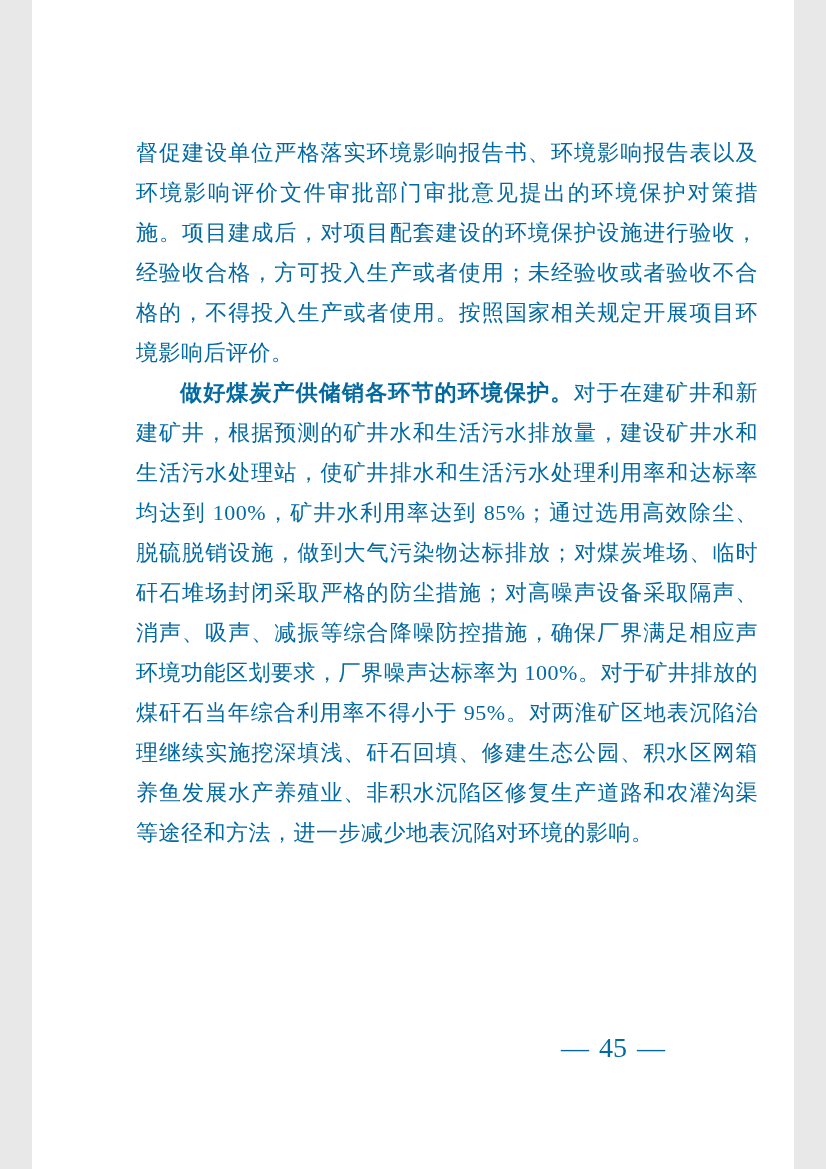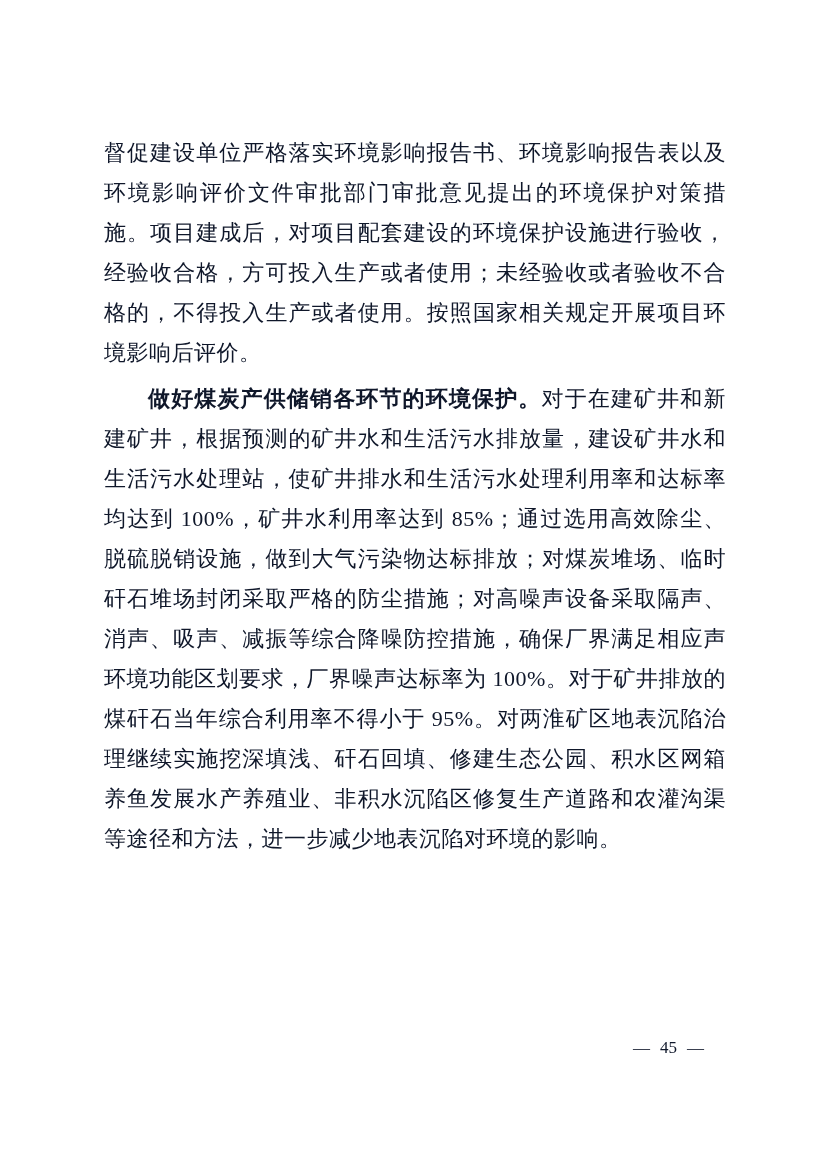--- a/index.html
+++ b/index.html
@@ -2,55 +2,54 @@
 <html><head>
 <meta charset="utf-8">
 <style>
   html, body {
     margin: 0;
     padding: 0;
     background: #e8e8e8;
   }
   .page {
     position: relative;
-    width: 826px;
+    width: 762px;
     height: 1169px;
     background: #ffffff;
     margin: 0 auto;
     overflow: hidden;
     font-family: "Liberation Serif", "DejaVu Serif", serif;
-    color: #0f172a;
+    color: #0369a1;
   }
   .content {
     position: absolute;
     left: 104px;
     top: 133px;
     width: 622px;
     font-size: 22px;
     line-height: 40px;
     text-align: justify;
     text-justify: inter-character;
     letter-spacing: 0.5px;
   }
   .para {
     margin: 0;
     padding: 0;
   }
   .para.indent {
     text-indent: 2em;
-    margin-top: 6px;
   }
   .lead {
     font-weight: bold;
   }
   .footer {
     position: absolute;
     top: 1034px;
-    right: 122px;
-    font-size: 17px;
+    right: 129px;
+    font-size: 28px;
     line-height: 28px;
     white-space: nowrap;
   }
   .footer .pagenum {
     margin: 0 10px;
   }
 </style>
 </head>
 <body>
 

